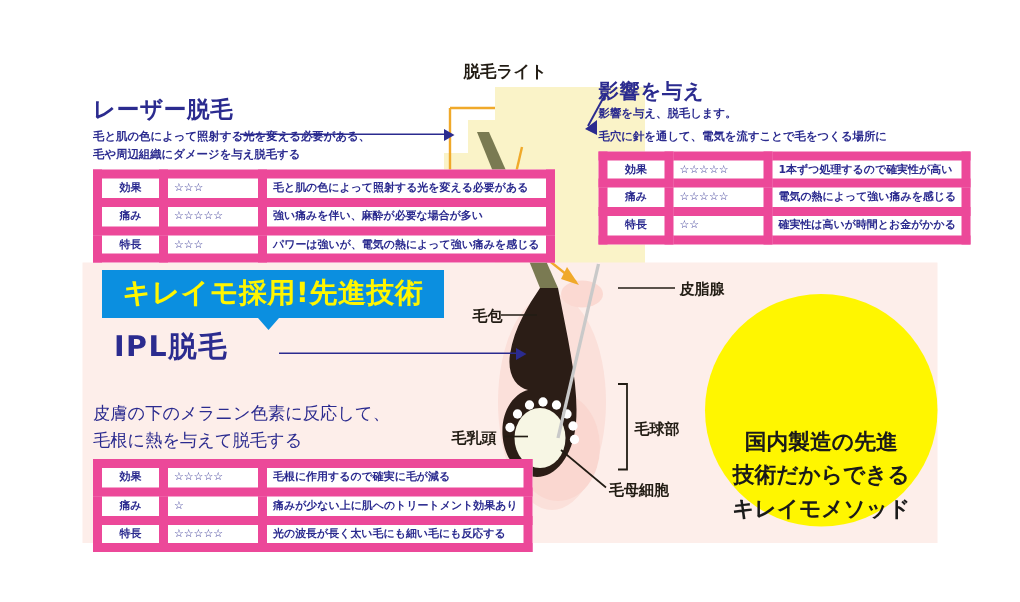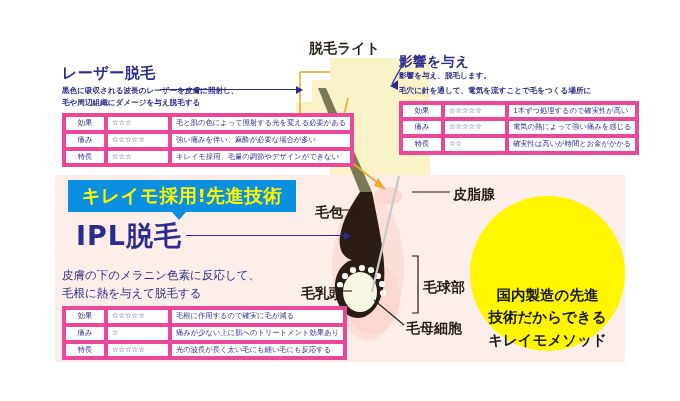--- a/index.html
+++ b/index.html
@@ -18,53 +18,53 @@
 
   
   .method{position:absolute;}
   .m-title{font-size:15px;font-weight:bold;color:#2b2b8f;letter-spacing:.5px;
            white-space:nowrap;line-height:1;}
   .m-title.small{font-size:13.5px;}
   .m-desc{font-size:7.6px;font-weight:bold;color:#2b2b8f;line-height:1.45;
           margin-top:4px;white-space:nowrap;}
 
   table.spec{border-collapse:collapse;margin-top:5px;background:#fff;}
-  table.spec td{border:4px solid #ec4899;font-size:7.3px;font-weight:normal;
+  table.spec td{border:6px solid #ec4899;font-size:7.3px;font-weight:bold;
                 color:#2b2b8f;padding:2px 4px;line-height:1.2;white-space:nowrap;}
   td.k{width:30px;text-align:center;}
   td.s{width:52px;color:#8f8fd0;letter-spacing:0px;font-size:7.2px;}
   td.v{padding-left:6px;}
 
   
   .arrowline{position:absolute;height:1.4px;background:#2b2b8f;}
   .arrowhead{position:absolute;width:0;height:0;
              border-top:4px solid transparent;border-bottom:4px solid transparent;
              border-left:7px solid #2b2b8f;}
 
   
   .banner{position:absolute;left:68px;top:180px;width:228px;height:32px;background:#0b8fe0;}
   .banner span{display:block;color:#fff600;font-size:18.5px;font-weight:bold;
                text-align:center;line-height:32px;letter-spacing:.5px;}
   .banner-tail{position:absolute;left:172px;top:212px;width:0;height:0;
                border-left:7px solid transparent;border-right:7px solid transparent;
                border-top:8px solid #0b8fe0;}
 
-  .ipl-title{position:absolute;left:76px;top:222px;font-size:27px;font-weight:bold;
+  .ipl-title{position:absolute;left:76px;top:222px;font-size:19px;font-weight:bold;
              color:#2b2b8f;letter-spacing:1px;white-space:nowrap;line-height:1;}
   .ipl-desc{position:absolute;left:62px;top:267px;font-size:11.5px;font-weight:normal;
             color:#2b2b8f;line-height:1.55;white-space:nowrap;}
 
   
   .circletext{position:absolute;left:470px;top:196px;width:155px;height:155px;
               display:flex;flex-direction:column;align-items:center;justify-content:flex-end;
               color:#1a1a1a;font-size:14.5px;font-weight:bold;line-height:1.55;
               text-align:center;}
 
   
-  .anat{position:absolute;font-size:14px;font-weight:bold;color:#221c14;white-space:nowrap;}
+  .anat{position:absolute;font-size:10px;font-weight:bold;color:#221c14;white-space:nowrap;}
 </style>
 </head>
 <body>
 
 <div class="stage">
 
   <svg class="beam" width="680" height="401">
     <polygon points="330,58 330,80 312,80 312,102 296,102 296,128 312,128 312,152 330,152 330,192 430,192 430,58" fill="#faf3c8"></polygon>
   </svg>
 
@@ -125,42 +125,42 @@
     </g>
   </svg>
 
   <div class="yellowcircle"></div>
   <div class="circletext">
     <span>国内製造の先進</span>
     <span>技術だからできる</span>
     <span>キレイモメソッド</span>
   </div>
 
-  <div class="lbl" style="left:309px;top:40px;font-size:14px;">脱毛ライト</div>
+  <div class="lbl" style="left:309px;top:40px;font-size:11px;">脱毛ライト</div>
 
   <div class="method" style="left:62px;top:66px;">
     <div class="m-title">レーザー脱毛</div>
-    <div class="m-desc">黒色に吸収される波長のレーザーを皮膚に照射し、</div>
+    <div class="m-desc">毛と肌の色によって照射する光を変える必要がある、</div>
     <div class="m-desc" style="margin-top:1px;">毛や周辺組織にダメージを与え脱毛する</div>
     <table class="spec">
       <tbody>
           <tr>
         <td class="k">効果</td>
         <td class="s">☆☆☆</td>
         <td class="v">毛と肌の色によって照射する光を変える必要がある</td>
       </tr>
       <tr>
         <td class="k">痛み</td>
         <td class="s">☆☆☆☆☆</td>
         <td class="v">強い痛みを伴い、麻酔が必要な場合が多い</td>
       </tr>
       <tr>
         <td class="k">特長</td>
         <td class="s">☆☆☆</td>
-        <td class="v">キレイモ採用、毛量の調節やデザインができない</td>
+        <td class="v">パワーは強いが、電気の熱によって強い痛みを感じる</td>
       </tr>
     </tbody>
       </table>
   </div>
   <div class="arrowline" style="left:160px;top:89px;width:136px;"></div>
   <div class="arrowhead" style="left:296px;top:86px;"></div>
 
   <div class="method" style="left:399px;top:55px;">
     <div class="m-title small">影響を与え</div>
     <div class="m-desc" style="margin-top:1px;">影響を与え、脱毛します。</div>

